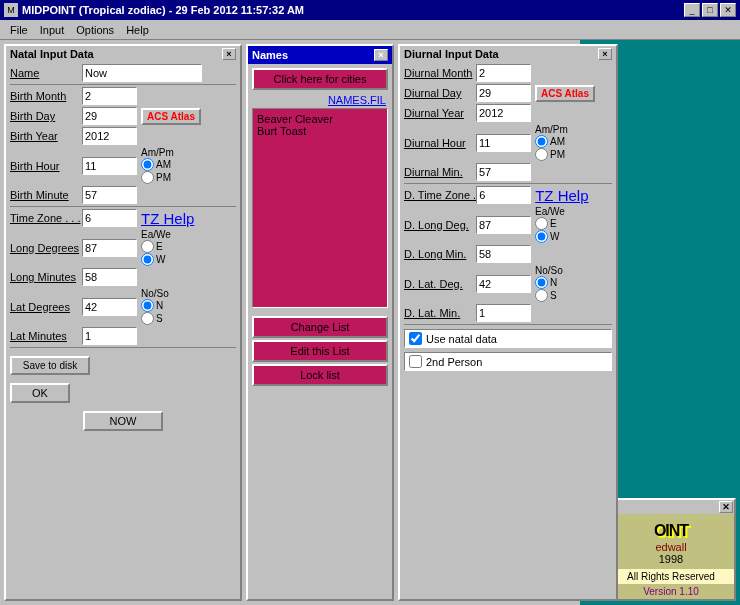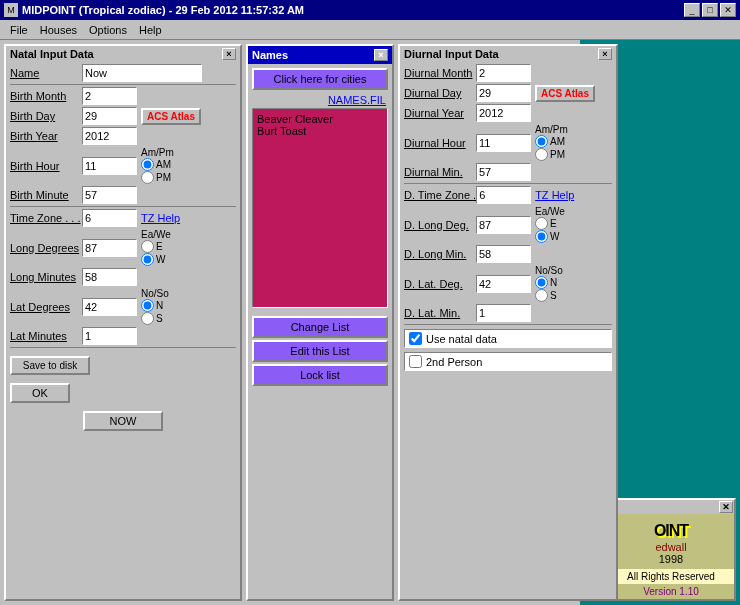--- a/index.html
+++ b/index.html
@@ -162,21 +162,21 @@
     .btn {
       background: #c0c0c0;
       border: 2px solid;
       border-color: #ffffff #808080 #808080 #ffffff;
       padding: 2px 8px;
       font-size: 11px;
       cursor: pointer;
       text-align: center;
     }
     .btn-link {
-      background: #8b5cf6;
+      background: #be185d;
       border: 2px solid;
       border-color: #ffffff #808080 #808080 #ffffff;
       padding: 3px 6px;
       font-size: 11px;
       cursor: pointer;
       text-align: center;
       width: 100%;
       margin-bottom: 2px;
     }
 
@@ -229,21 +229,21 @@
       font-size: 10px;
       cursor: pointer;
       color: red;
       font-weight: bold;
       margin-left: 4px;
     }
 
     
     .tz-help {
       color: blue;
-      font-size: 11px;
+      font-size: 15px;
       text-decoration: underline;
       cursor: pointer;
       margin-left: 4px;
     }
 
     
     .checkbox-row {
       display: flex;
       align-items: center;
       gap: 4px;
@@ -357,21 +357,21 @@
   </div>
   <div class="title-bar-controls">
     <div class="title-btn">_</div>
     <div class="title-btn">□</div>
     <div class="title-btn">✕</div>
   </div>
 </div>
 
 <div class="menu-bar">
   <span class="menu-item">File</span>
-  <span class="menu-item">Houses</span>
+  <span class="menu-item">Input</span>
   <span class="menu-item">Options</span>
   <span class="menu-item">Help</span>
 </div>
 
 <div class="main-content">
 
   <div class="teal-bg"></div>
 
   <div class="panels-wrapper">
 

